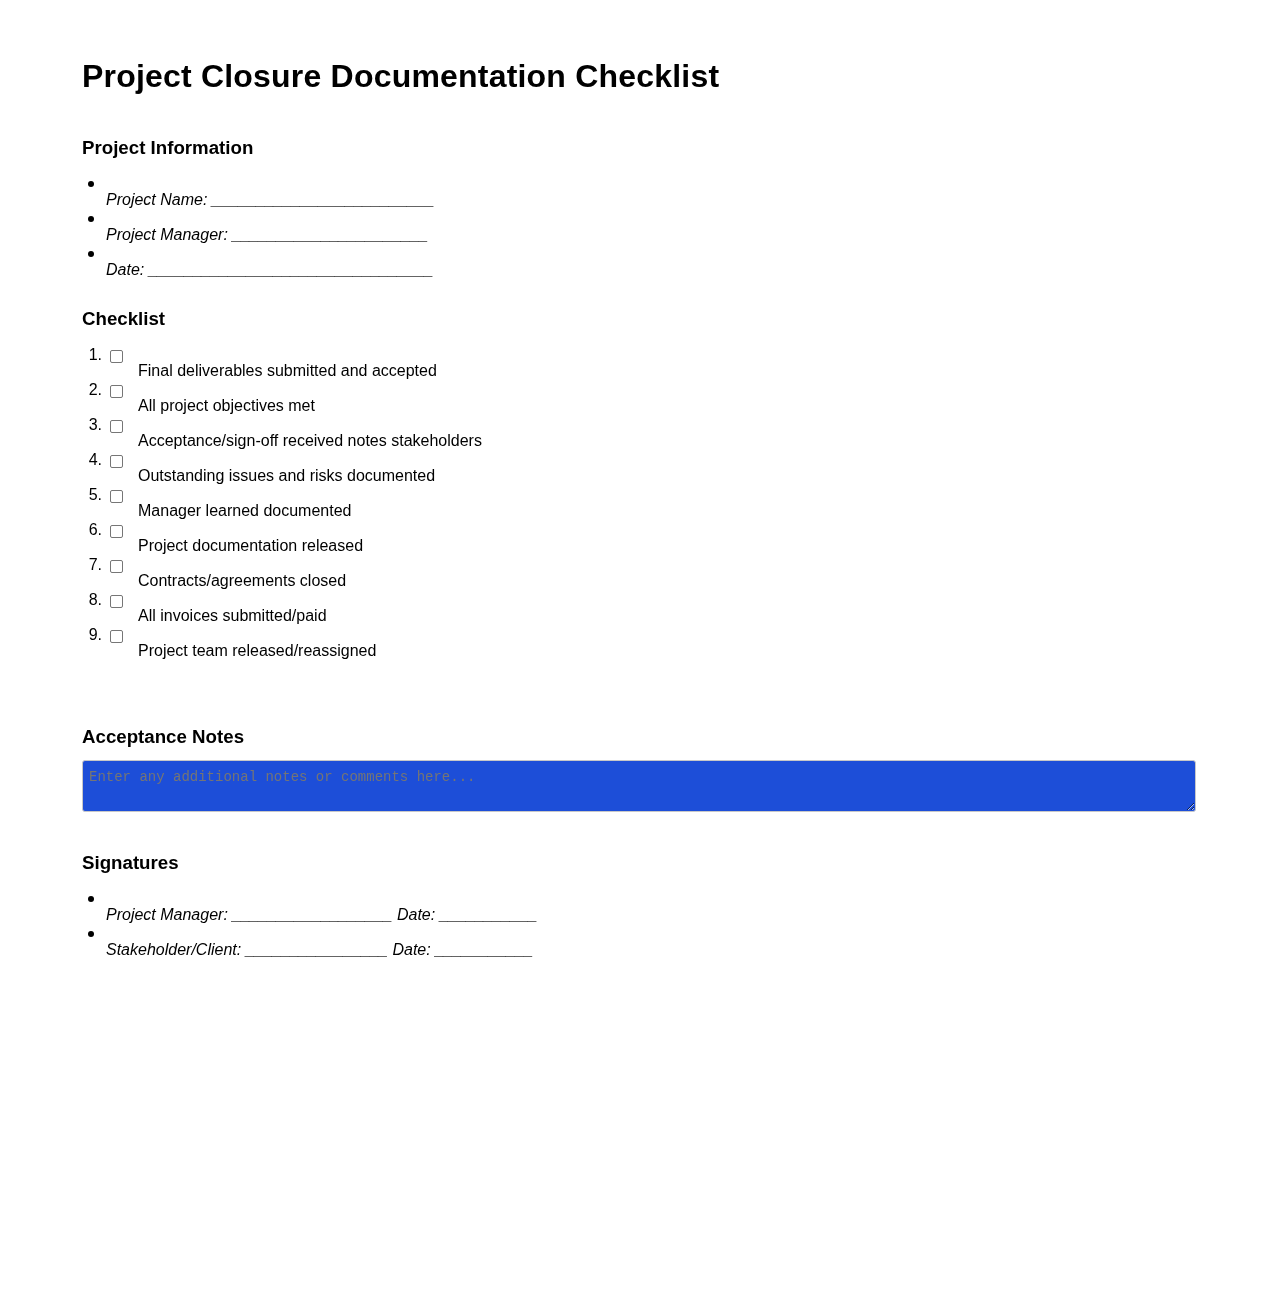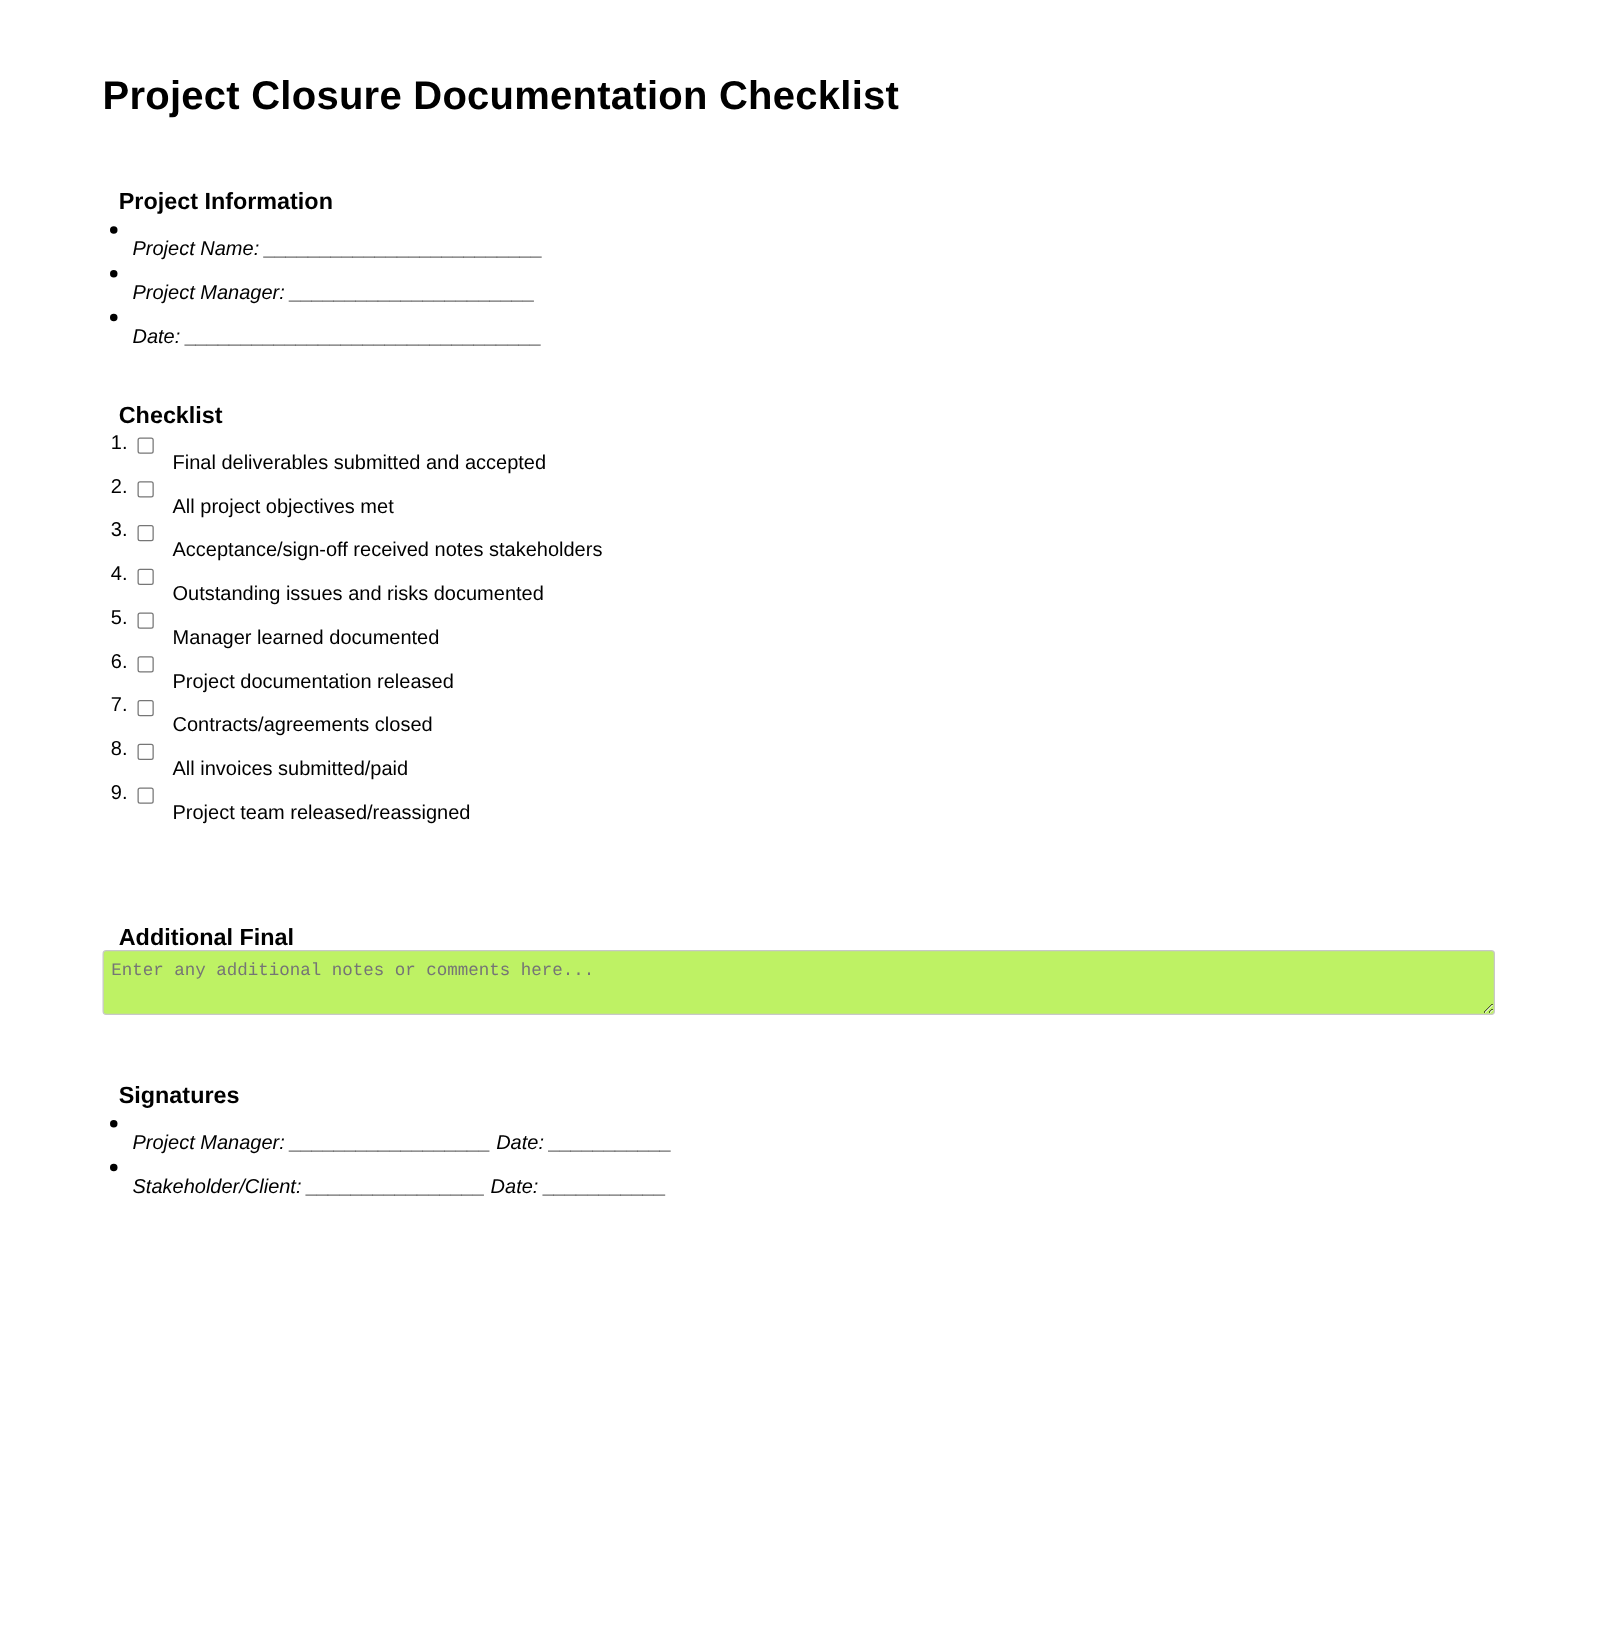--- a/index.html
+++ b/index.html
@@ -26,21 +26,21 @@
       margin: 0;
       position: absolute;
       top: 58px;
       left: 0;
       white-space: nowrap;
       letter-spacing: 0.2px;
     }
     h2 {
       font-size: 18.7px;
       font-weight: bold;
-      margin: 13px;
+      margin: 0;
       position: absolute;
       left: 0;
       white-space: nowrap;
       text-align: center;
     }
     ul, ol {
       margin: 0;
       padding: 0;
       position: absolute;
       left: 0;
@@ -103,21 +103,21 @@
       width: 1114px;
       height: 52px;
       box-sizing: border-box;
       border: 1px solid #c8c8c8;
       border-radius: 3px;
       padding: 8px 6px;
       font-family: "Liberation Mono", monospace;
       font-size: 14px;
       color: #000;
       resize: vertical;
-      background: #bef264;
+      background: #1d4ed8;
       outline: none;
     }
     .notes::placeholder {
       color: #757575;
     }
   </style>
 </head>
 <body>
 
 <div class="container">
@@ -191,21 +191,21 @@
       <input type="checkbox" class="cb" style="">
       <span class="cb-label">All invoices submitted/paid</span>
     </li>
     <li>
       <span class="num">9.</span>
       <input type="checkbox" class="cb" style="">
       <span class="cb-label">Project team released/reassigned</span>
     </li>
   </ol>
 
-  <h2 style="top:726px;">Additional Final</h2>
+  <h2 style="top:726px;">Acceptance Notes</h2>
   <textarea class="notes" placeholder="Enter any additional notes or comments here..." style=""></textarea>
 
   <h2 style="top:852px;">Signatures</h2>
   <ul style="top:889px;">
     <li>
       <span class="bullet"></span>
       <span class="bul-text">
         <span>Project Manager:</span>
         <span>__________________</span>
         <span>Date:</span>

